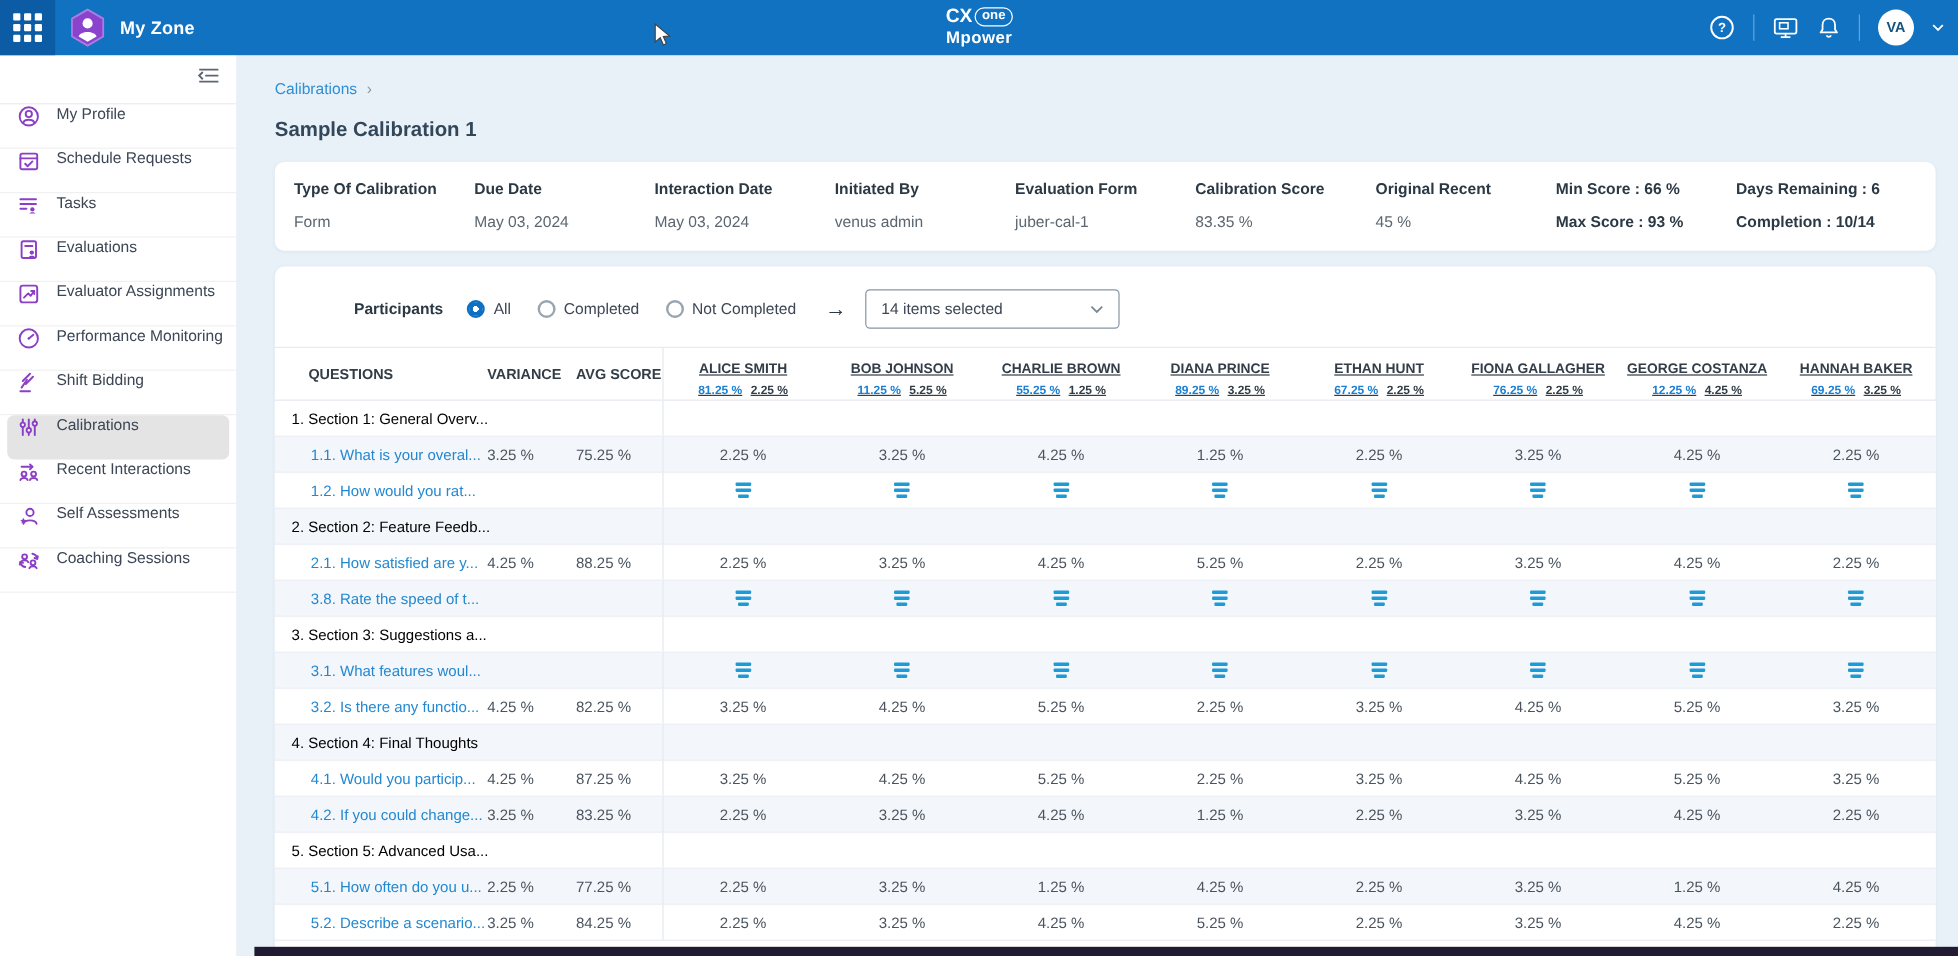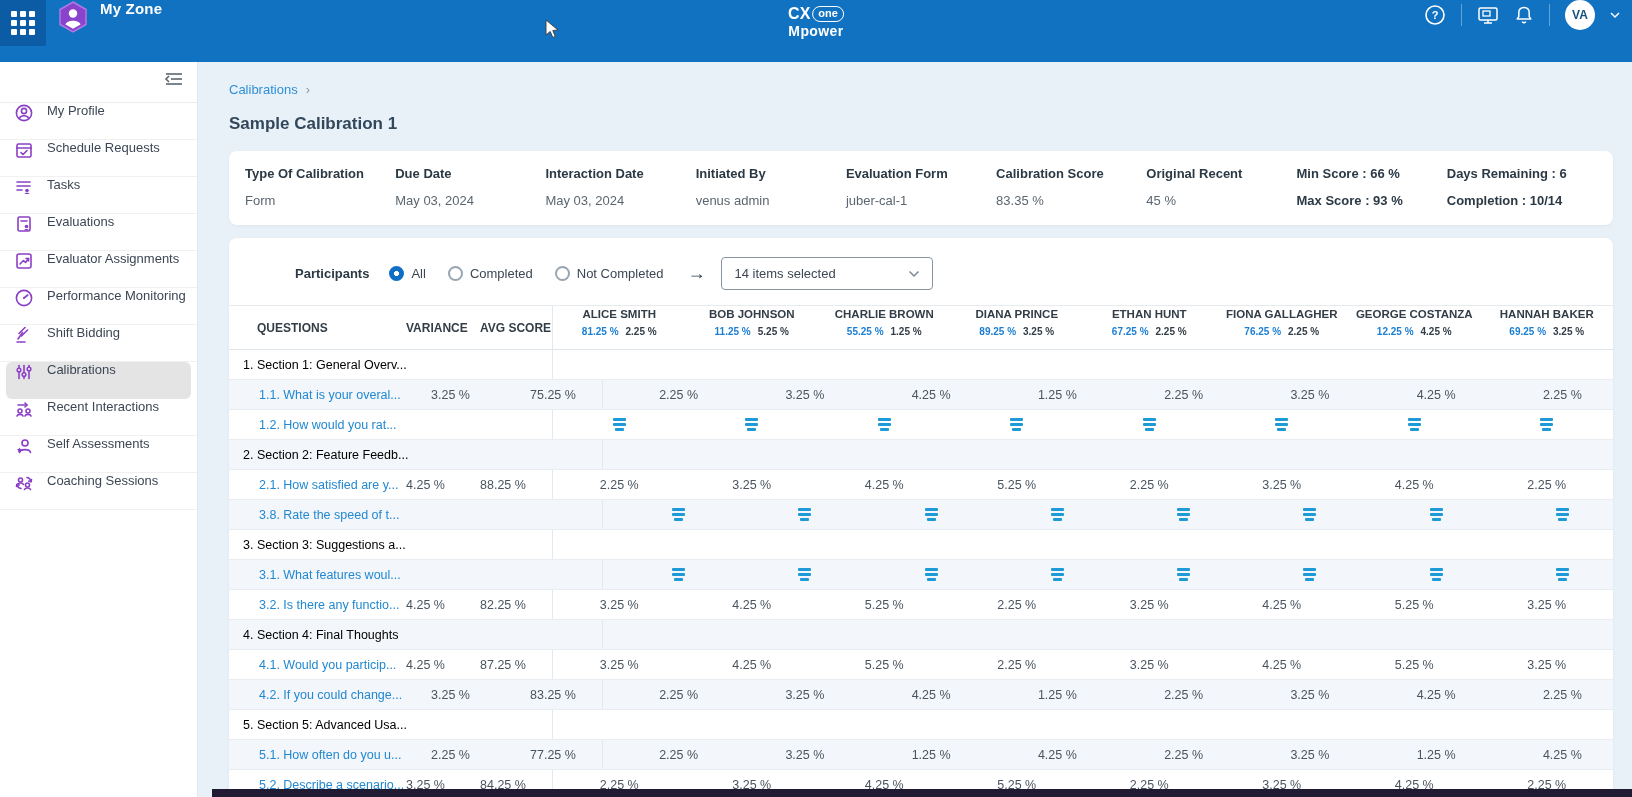--- a/index.html
+++ b/index.html
@@ -1,20 +1,20 @@
 <!DOCTYPE html>
 <html><head>
 <meta charset="utf-8">
 <style>
   * { box-sizing: border-box; margin: 0; padding: 0; }
   html,body { width:1632px; height:797px; overflow:hidden; }
   body { font-family:"Liberation Sans", sans-serif; background:#e9f1f8; position:relative; }
 
   
-  .topbar { height:62px; background:#1172c2; display:flex; align-items:flex-start; position:relative; z-index:5; }
+  .topbar { height:46px; background:#1172c2; display:flex; align-items:center; position:relative; z-index:5; }
   .app-launcher { width:46px; height:46px; background:#0b5ba5; display:flex; align-items:center; justify-content:center; cursor:pointer; flex:0 0 auto; }
   .grid-icon { display:grid; grid-template-columns:repeat(3,6px); grid-gap:3px; }
   .grid-icon i { width:6px; height:6px; background:#fff; border-radius:1px; display:block; }
   .hex-logo { margin-left:10px; display:flex; align-items:center; }
   .topbar-title { color:#fff; font-weight:bold; font-size:15px; margin-left:10px; letter-spacing:.2px; }
   .brand { position:absolute; left:50%; transform:translateX(-50%); text-align:center; color:#fff; line-height:1.15; top:5px; }
   .brand-top { font-weight:bold; font-size:16px; display:flex; align-items:center; justify-content:center; gap:2px; }
   .one-bubble { border:1.5px solid #fff; border-radius:10px; padding:0 5px 1px; font-size:11px; font-weight:bold; position:relative; }
   .brand-bottom { font-size:14px; font-weight:bold; letter-spacing:.4px; }
   .topbar-right { margin-left:auto; display:flex; align-items:center; gap:15px; padding-right:12px; }
@@ -55,26 +55,26 @@
   .radio { width:15px; height:15px; border-radius:50%; border:2px solid #98a5b1; background:#fff; flex:0 0 auto; }
   .radio.checked { border-color:#0f6fc5; background:radial-gradient(circle at center, #ffffff 0 2.5px, #0f6fc5 2.5px); }
   .flow-arrow { font-size:18px; color:#2b3945; margin:0 16px 0 2px; }
   .dropdown { width:212px; height:33px; border:1px solid #8795a3; border-radius:4px; display:flex; align-items:center; justify-content:space-between; padding:0 12px; font-size:13px; color:#3c4654; cursor:pointer; background:#fff; }
 
   .cal-table { border-top:1px solid #e6ebf0; }
   .thead, .trow { display:grid; grid-template-columns:177px 74px 73px repeat(8, 1fr); align-items:stretch; }
   .thead { min-height:44px; border-bottom:1px solid #dfe5ec; }
   .th { font-size:12px; font-weight:bold; color:#323d47; display:flex; align-items:center; }
   .th-q { padding-left:28px; }
-  .th-part { flex-direction:column; justify-content:flex-start; text-align:center; line-height:1.55; font-size:11.5px; }
+  .th-part { flex-direction:column; justify-content:flex-end; text-align:center; line-height:1.55; font-size:11.5px;text-decoration:underline; }
   .p-scores { font-size:10px; }
   .p-score { color:#1a7fd4; font-weight:bold; margin-right:7px; }
   .p-var { color:#323d47; font-weight:bold; }
   .trow { height:30px; border-bottom:1px solid #e8edf2; font-size:12.5px; color:#4a545e; background:#fff; }
-  .trow.alt { background:#f3f6fa;gap:25px; }
+  .trow.alt { background:#f3f6fa; }
   .cell { display:flex; align-items:center; }
   .cell-q { padding-left:30px; overflow:hidden; white-space:nowrap; }
   .q-link { color:#2288d1; cursor:pointer; white-space:nowrap; }
   .cell-part { justify-content:center; }
   .cell-avg { border-right:1px solid #e4e9ee; }
   .section-cell { grid-column:1 / 4; border-right:1px solid #e4e9ee; display:flex; align-items:center; padding-left:14px; color:#000000; }
   .bars-icon { display:inline-flex; flex-direction:column; align-items:center; gap:2px; cursor:pointer; }
   .bars-icon i { display:block; height:3px; background:#1e9ad6; border-radius:1px; }
   .bars-icon i:nth-child(1) { width:13px; }
   .bars-icon i:nth-child(2) { width:13px; }

